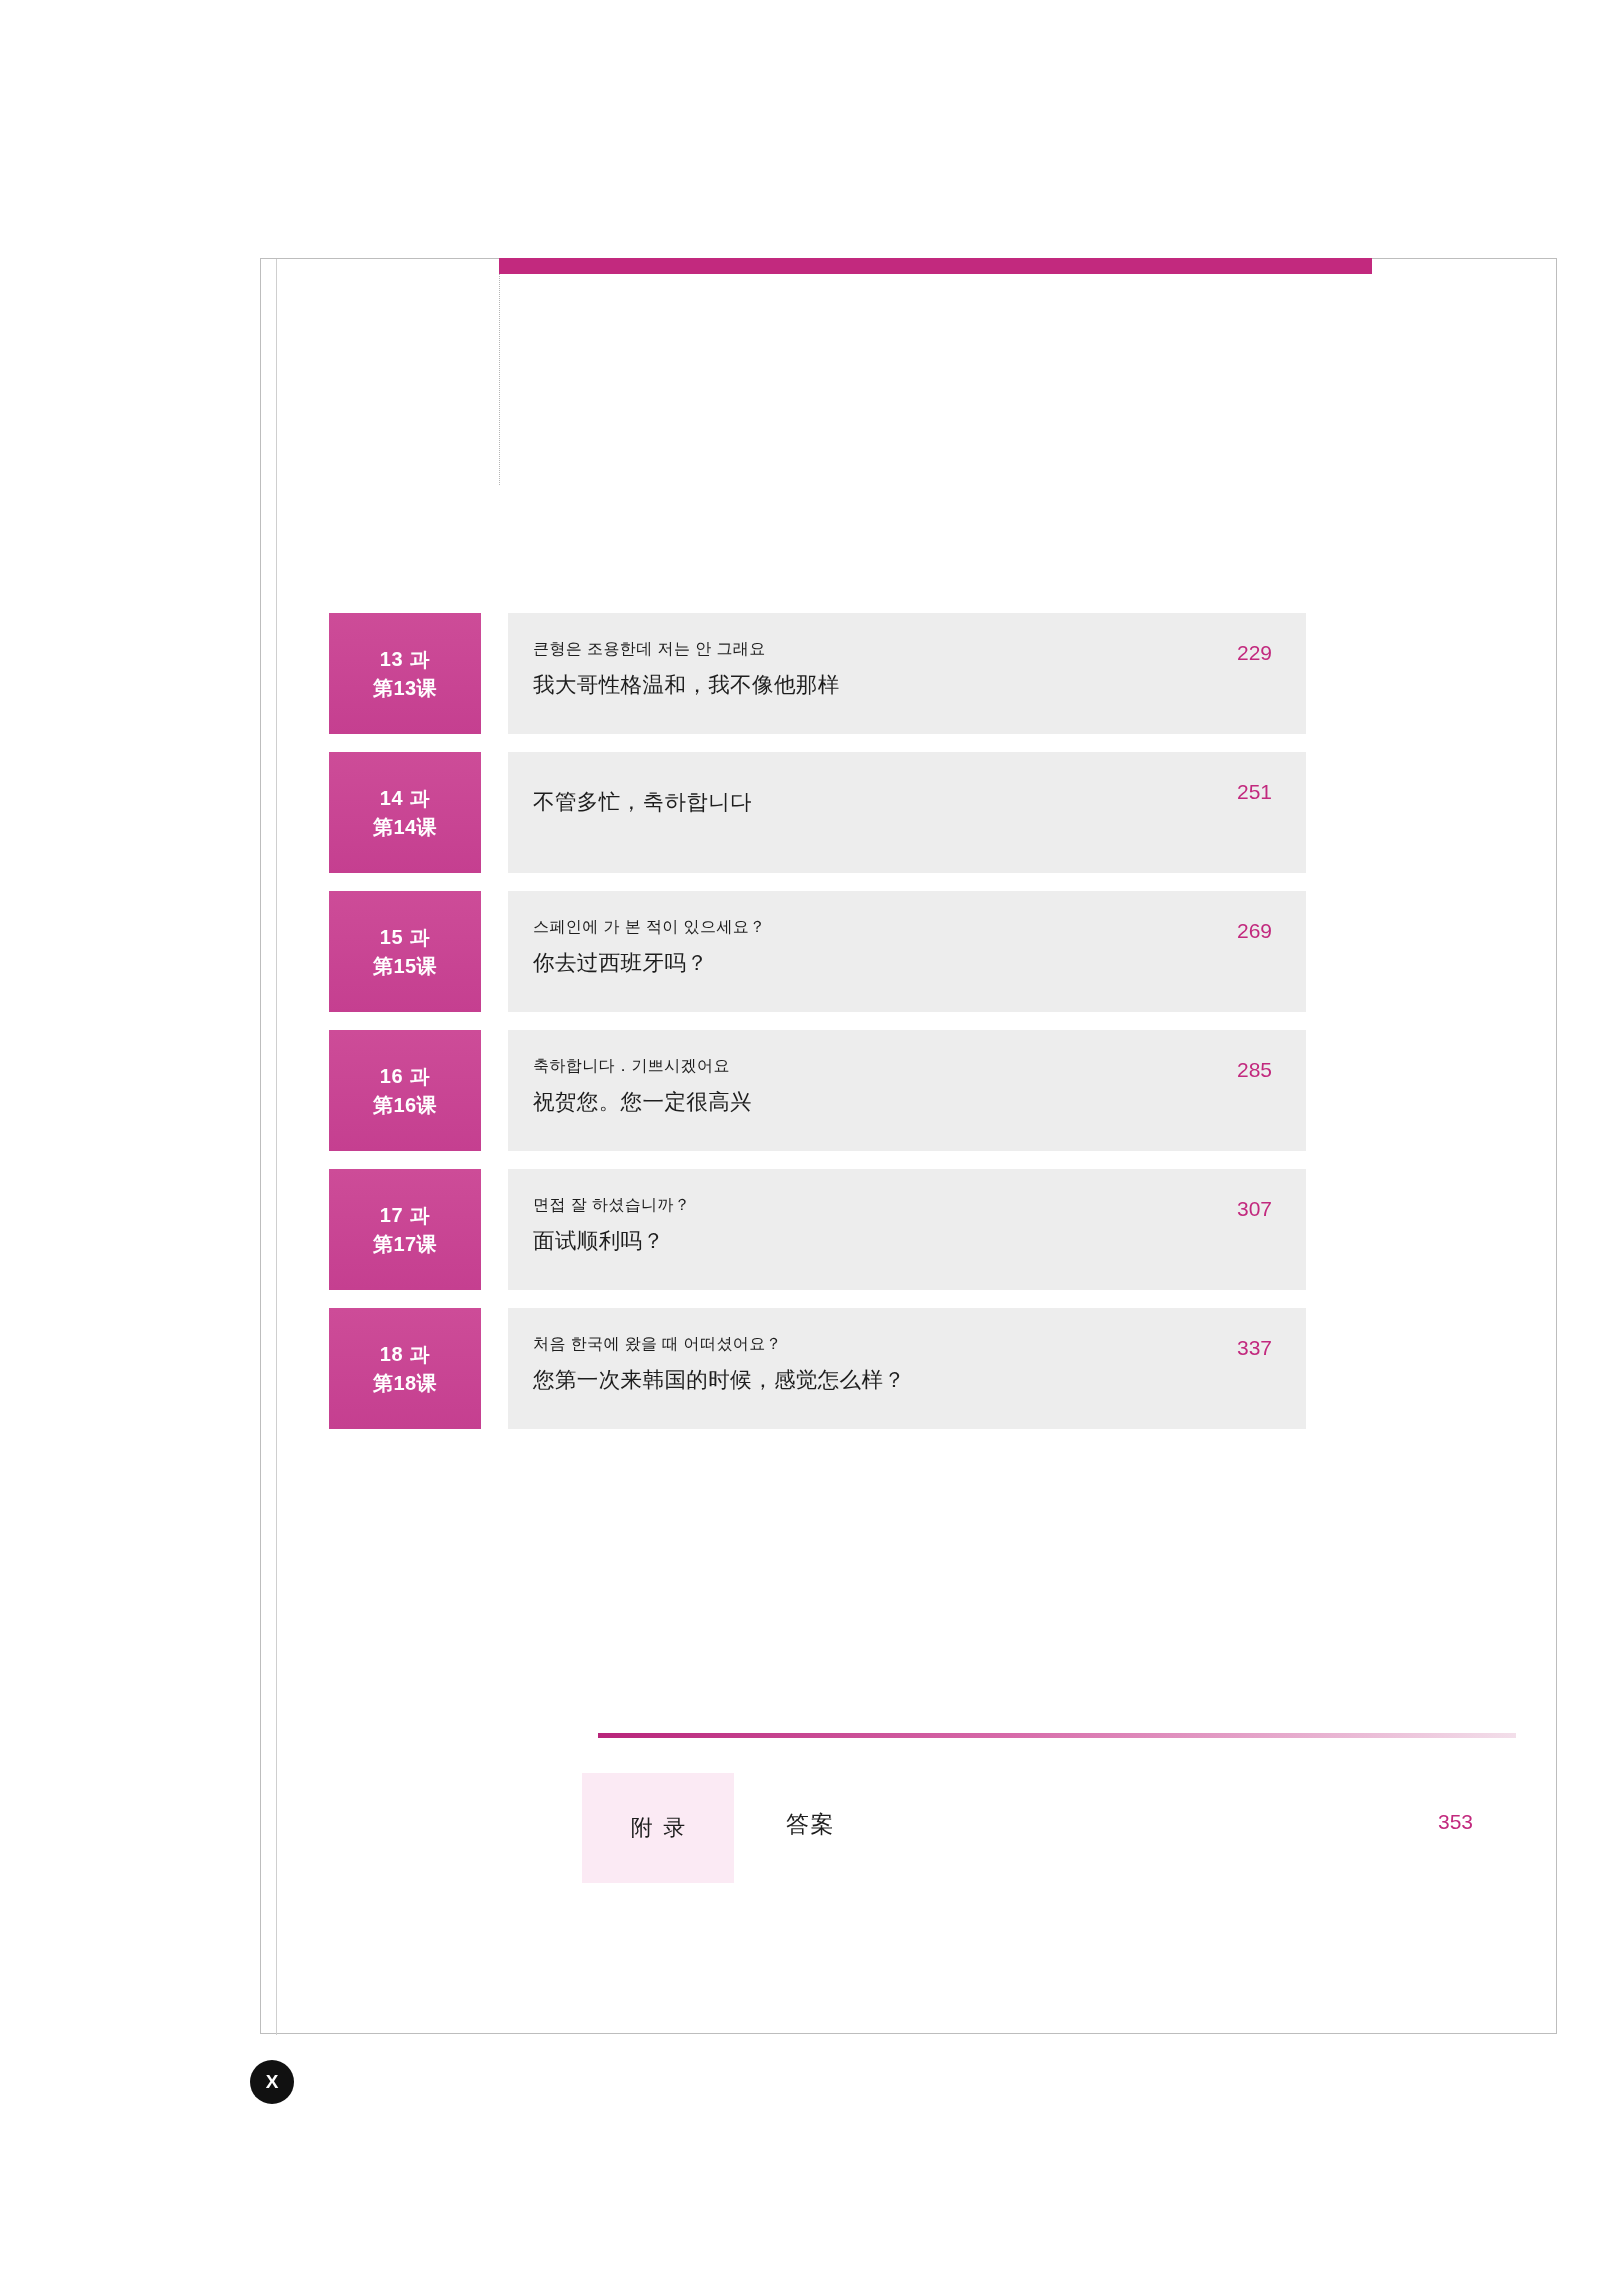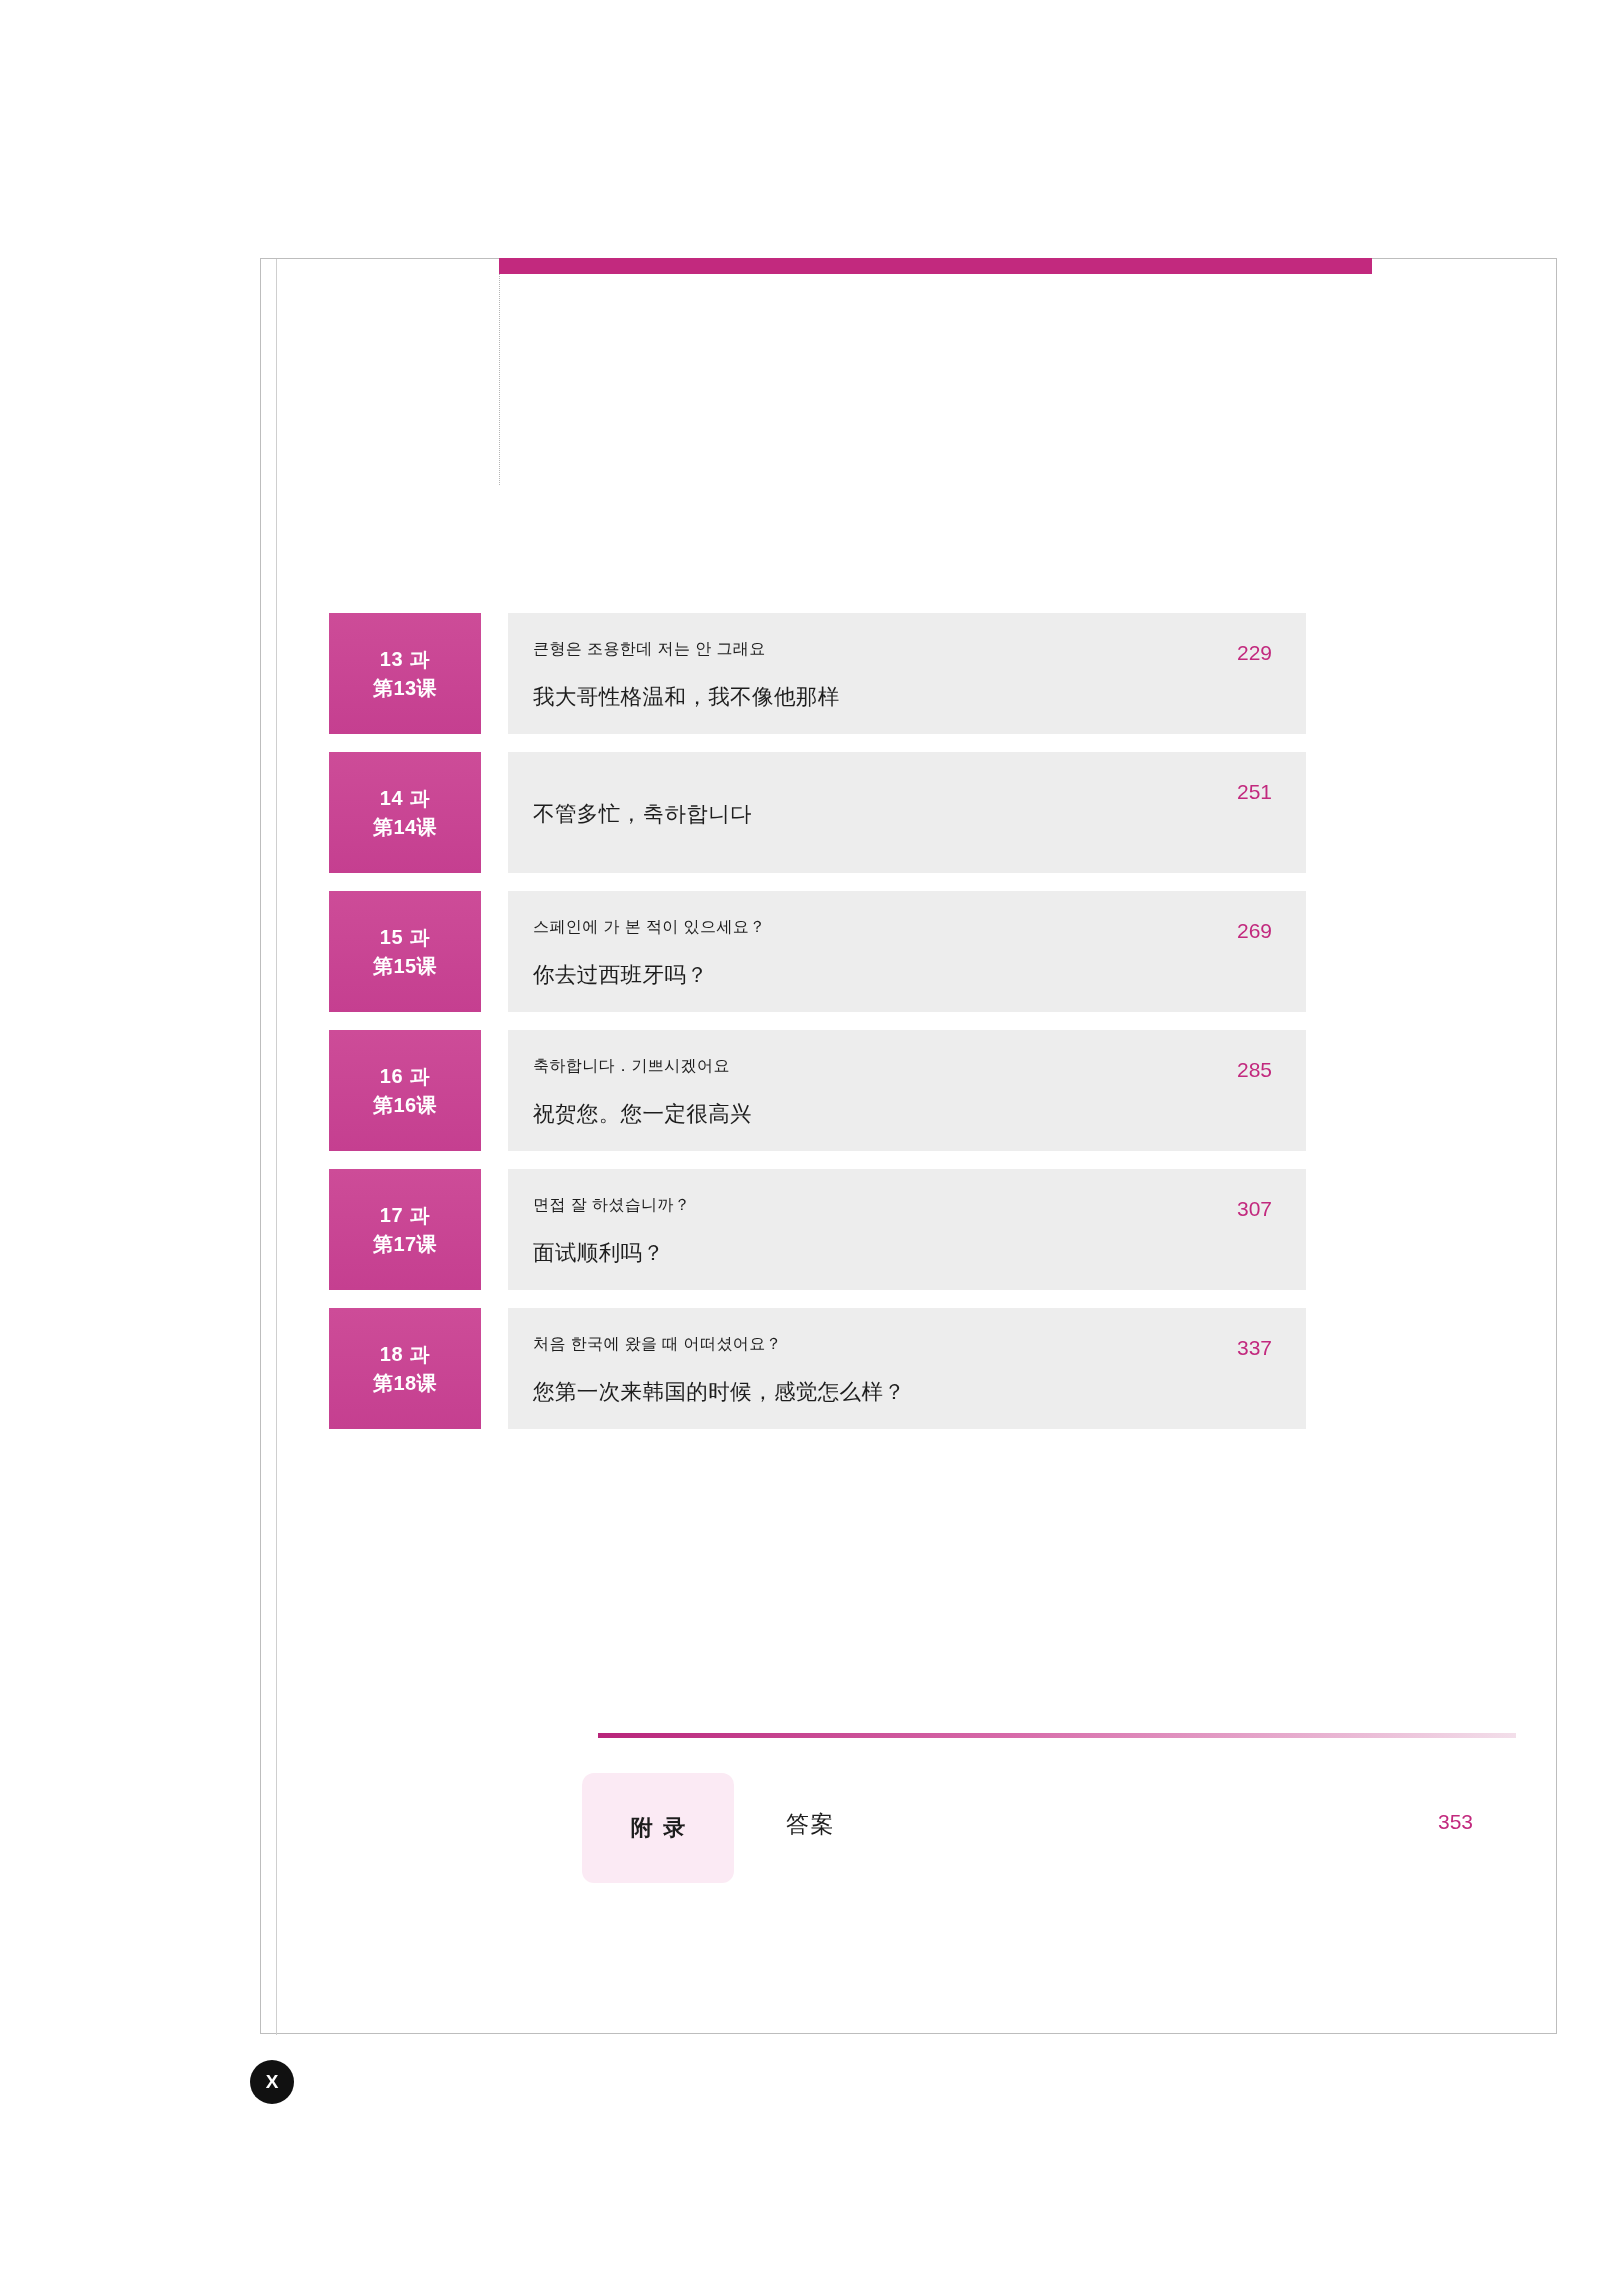--- a/index.html
+++ b/index.html
@@ -109,21 +109,21 @@
   .panel .title-ko {
     font-size: 16px;
     color: #1d1d1d;
     line-height: 1.4;
     letter-spacing: 0.4px;
   }
   .panel .title-zh {
     font-size: 21.5px;
     color: #1d1d1d;
     line-height: 1.45;
-    margin-top: 22px;
+    margin-top: 10px;
     letter-spacing: 0.4px;
   }
   .pageno {
     position: absolute;
     right: 34px;
     top: 28px;
     font-size: 21px;
     color: #c2297e;
     font-weight: normal;
   }
@@ -151,24 +151,23 @@
     left: 0;
     top: 0;
     width: 152px;
     height: 110px;
     background: #fbeaf4;
     display: flex;
     align-items: center;
     justify-content: center;
     color: #1d1d1d;
     font-size: 22px;
-    font-weight: bold;
+    font-weight: normal;
     letter-spacing: 10.4px;
     text-indent: 10.4px;
-    border-radius: 12px;
   }
   .appendix .ap-title {
     position: absolute;
     left: 204px;
     top: 36px;
     font-size: 23px;
     color: #1d1d1d;
     letter-spacing: 1.5px;
   }
   .appendix .ap-page {

